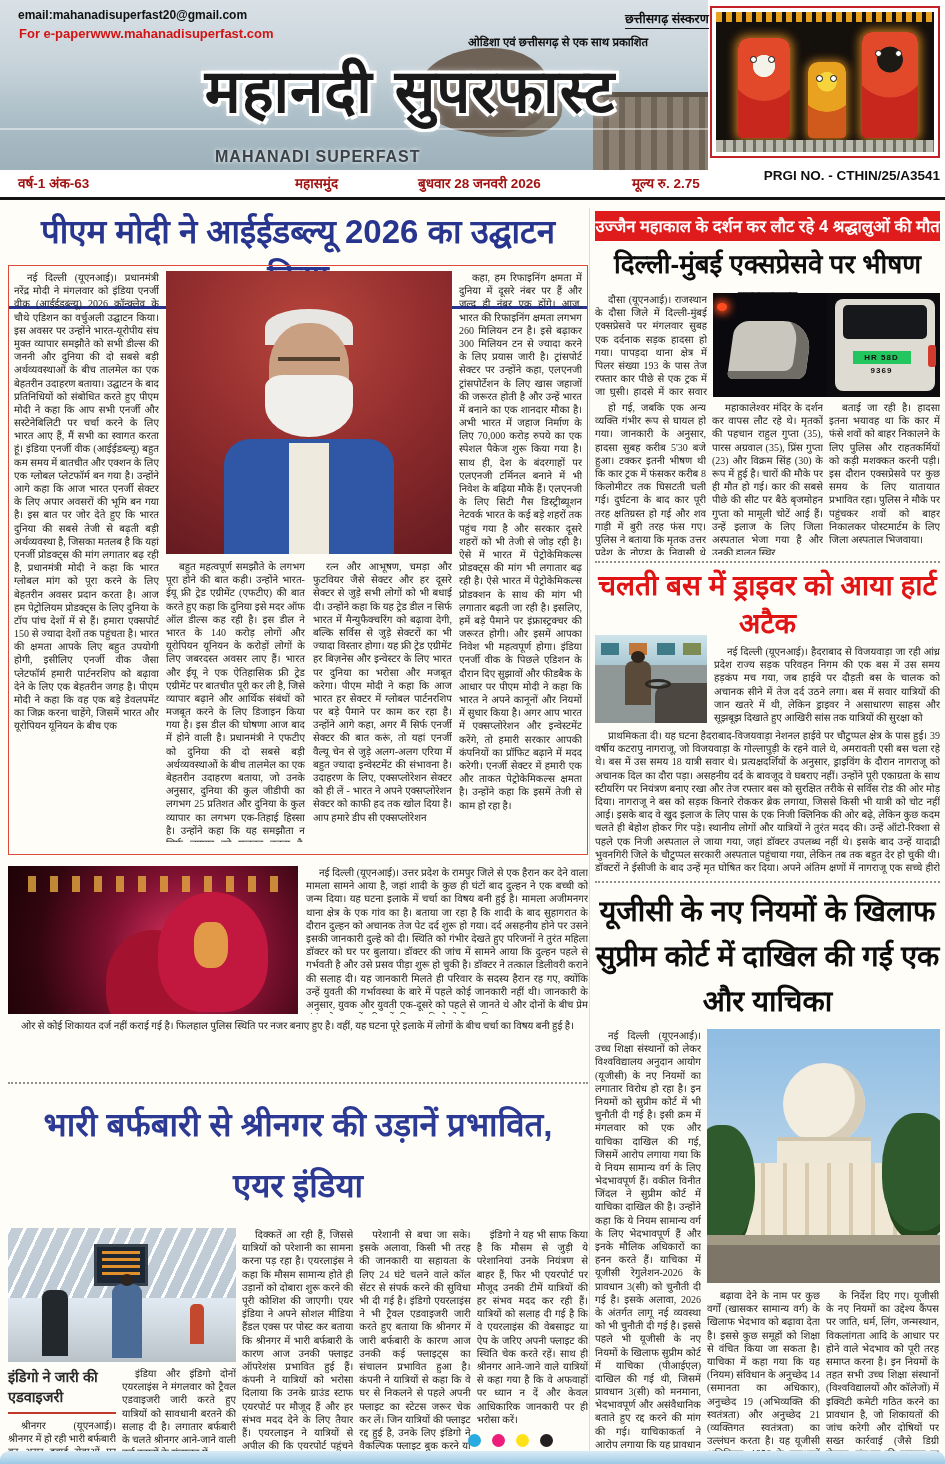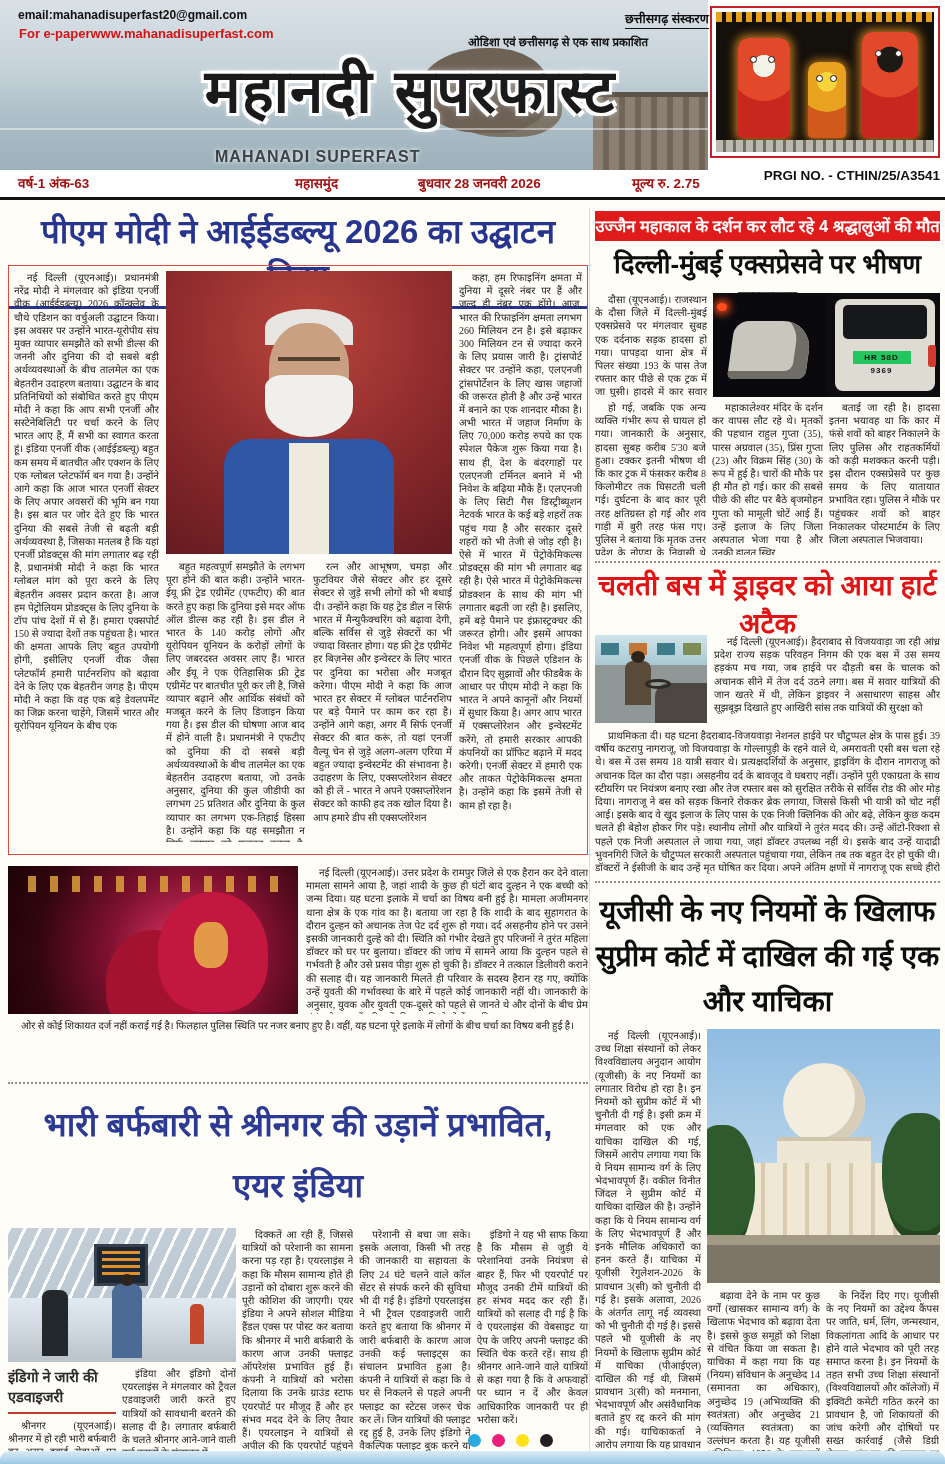--- a/index.html
+++ b/index.html
@@ -142,21 +142,21 @@
              font:bold 14.5px "Liberation Sans",sans-serif; color:#181818;
              border-bottom:2px solid #8f1d1d; padding-bottom:5px; }
   #bus-row { position:absolute; left:0; top:430px; width:345px; height:90px; display:flex; gap:7px; }
   #bus-photo { position:relative; width:112px; height:88px; overflow:hidden; background:#8f9797; }
   .bwin { position:absolute; left:0; top:0; width:112px; height:30px; background:linear-gradient(180deg,#cfe4ea,#aac8d2); }
   .bwin i{ position:absolute; top:8px; width:18px; height:12px; background:#3f7c8a; }
   .bdrv { position:absolute; left:30px; top:26px; width:26px; height:44px; background:#5a4a3a; border-radius:8px 8px 0 0; }
   .bdrv b{ position:absolute; left:6px; top:-10px; width:14px; height:12px; background:#2e241c; border-radius:50%; }
   .bdash { position:absolute; right:0; top:48px; width:52px; height:40px; background:#4c4741; border-radius:14px 0 0 0; }
   .bwheel { position:absolute; right:36px; top:44px; width:26px; height:10px; border:3px solid #2c2824; border-radius:50%; }
-  #bus-intro { width:226px; height:90px; }
+  #bus-intro { width:226px; height:90px;margin-top:10px; }
   #bus-body { position:absolute; left:0; top:524px; width:345px; height:146px; }
   #rdot2 { position:absolute; left:0; top:676px; width:345px; }
 
   #ugc-hl { position:absolute; left:0; top:684px; width:345px; text-align:center;
             font:bold 29px "Liberation Sans",sans-serif; color:#0d0d0d; line-height:1.55; }
   #ugc-content { position:absolute; left:0; top:824px; width:345px; height:435px; display:flex; gap:6px; }
   #ugc-c1 { width:106px; height:435px; }
   #ugc-rt { width:233px; }
   #sc-photo { position:relative; width:233px; height:254px; overflow:hidden; margin-bottom:6px;
               background:linear-gradient(180deg,#8fbce2 0%,#b7d4ea 55%,#d8e6ef 100%); }

